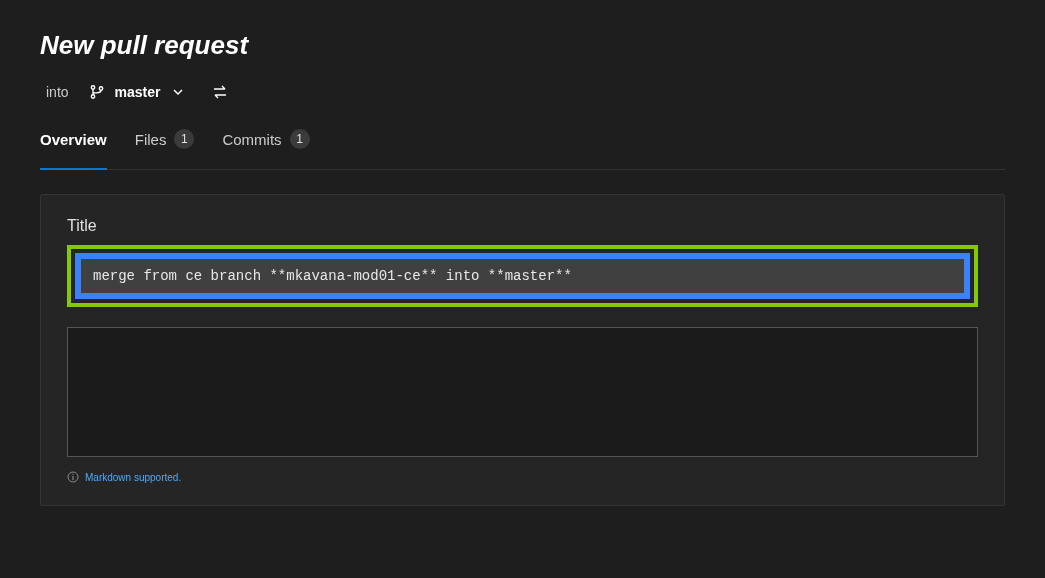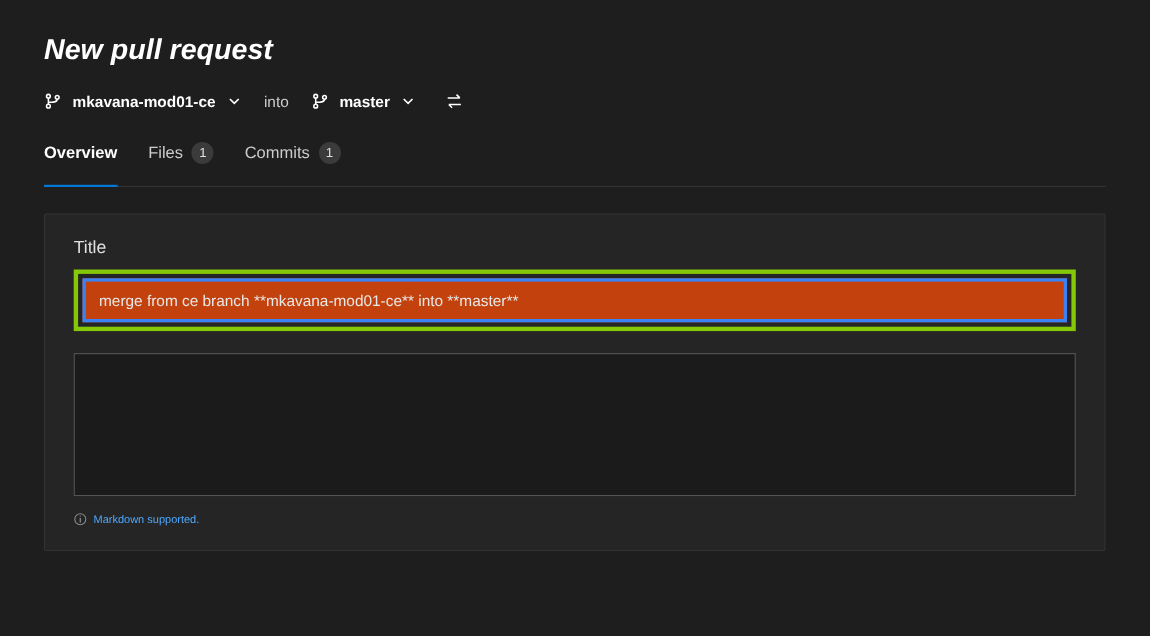--- a/index.html
+++ b/index.html
@@ -124,26 +124,26 @@
       margin-bottom: 10px;
       display: block;
     }
     .title-highlight {
       border: 4px solid #85c808;
       padding: 4px;
       margin-bottom: 20px;
     }
     .text-input {
       width: 100%;
-      background: #c2410c;
-      border: 3px solid #3b82f6;
+      background: #404040;
+      border: 6px solid #3b82f6;
       color: #e8e8e8;
       font-size: 14px;
       padding: 9px 12px;
-      font-family: Liberation Sans, sans-serif;
+      font-family: Liberation Mono, monospace;
     }
     .textarea {
       width: 100%;
       height: 130px;
       background: #1b1b1b;
       border: 1px solid #555;
       color: #e8e8e8;
       font-size: 14px;
       padding: 9px 12px;
       resize: none;
@@ -172,37 +172,20 @@
     svg {
       display: block;
     }
   </style>
 </head>
 <body>
 
 <h1 class="page-title">New pull request</h1>
 
 <div class="branch-row">
-  <div class="branch-selector">
-    <span class="branch-icon">
-      <svg viewBox="0 0 16 16" width="16" height="16" fill="none" stroke="currentColor" stroke-width="1.4">
-        <circle cx="4" cy="3.5" r="1.7"></circle>
-        <circle cx="4" cy="12.5" r="1.7"></circle>
-        <circle cx="12" cy="4.5" r="1.7"></circle>
-        <path d="M4 5.3 V10.7"></path>
-        <path d="M12 6.2 C12 9 8 9 4 9"></path>
-      </svg>
-    </span>
-    <span class="branch-name">mkavana-mod01-ce</span>
-    <span class="chevron-icon">
-      <svg viewBox="0 0 12 12" width="12" height="12" fill="none" stroke="#ffffff" stroke-width="1.5">
-        <path d="M2 4 L6 8 L10 4"></path>
-      </svg>
-    </span>
-  </div>
 
   <span class="into-label">into</span>
 
   <div class="branch-selector">
     <span class="branch-icon">
       <svg viewBox="0 0 16 16" width="16" height="16" fill="none" stroke="currentColor" stroke-width="1.4">
         <circle cx="4" cy="3.5" r="1.7"></circle>
         <circle cx="4" cy="12.5" r="1.7"></circle>
         <circle cx="12" cy="4.5" r="1.7"></circle>
         <path d="M4 5.3 V10.7"></path>

